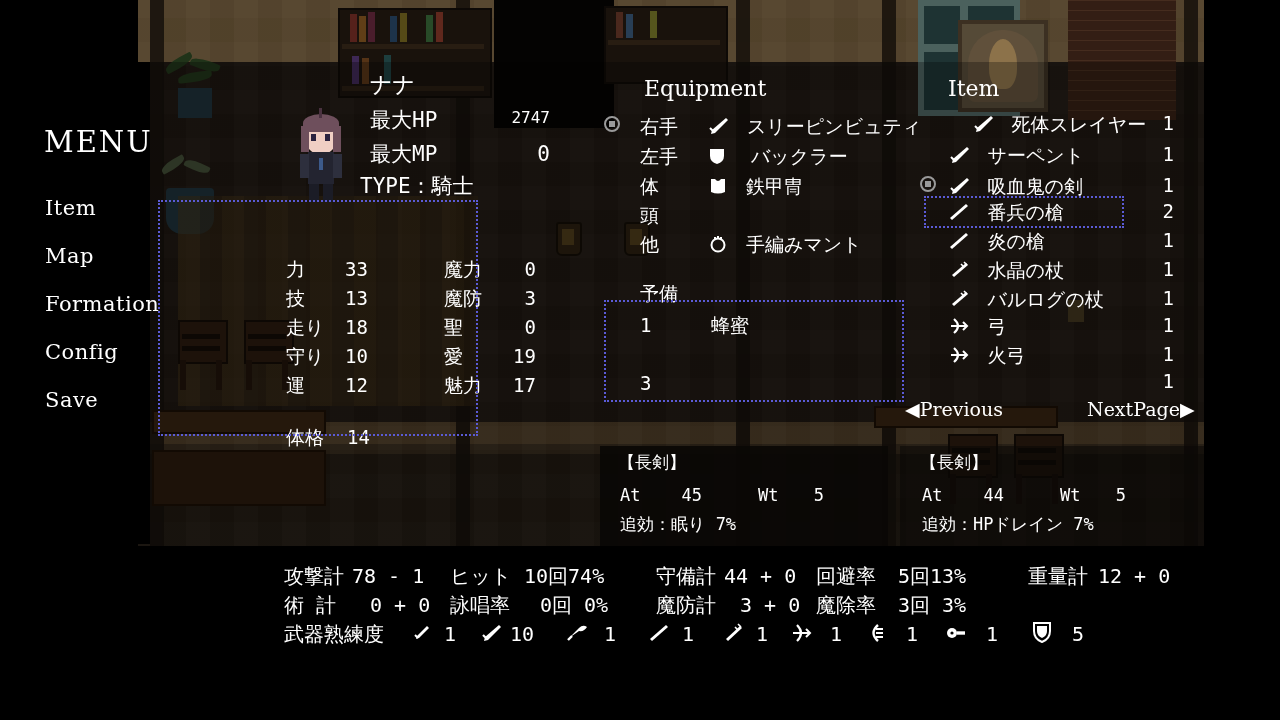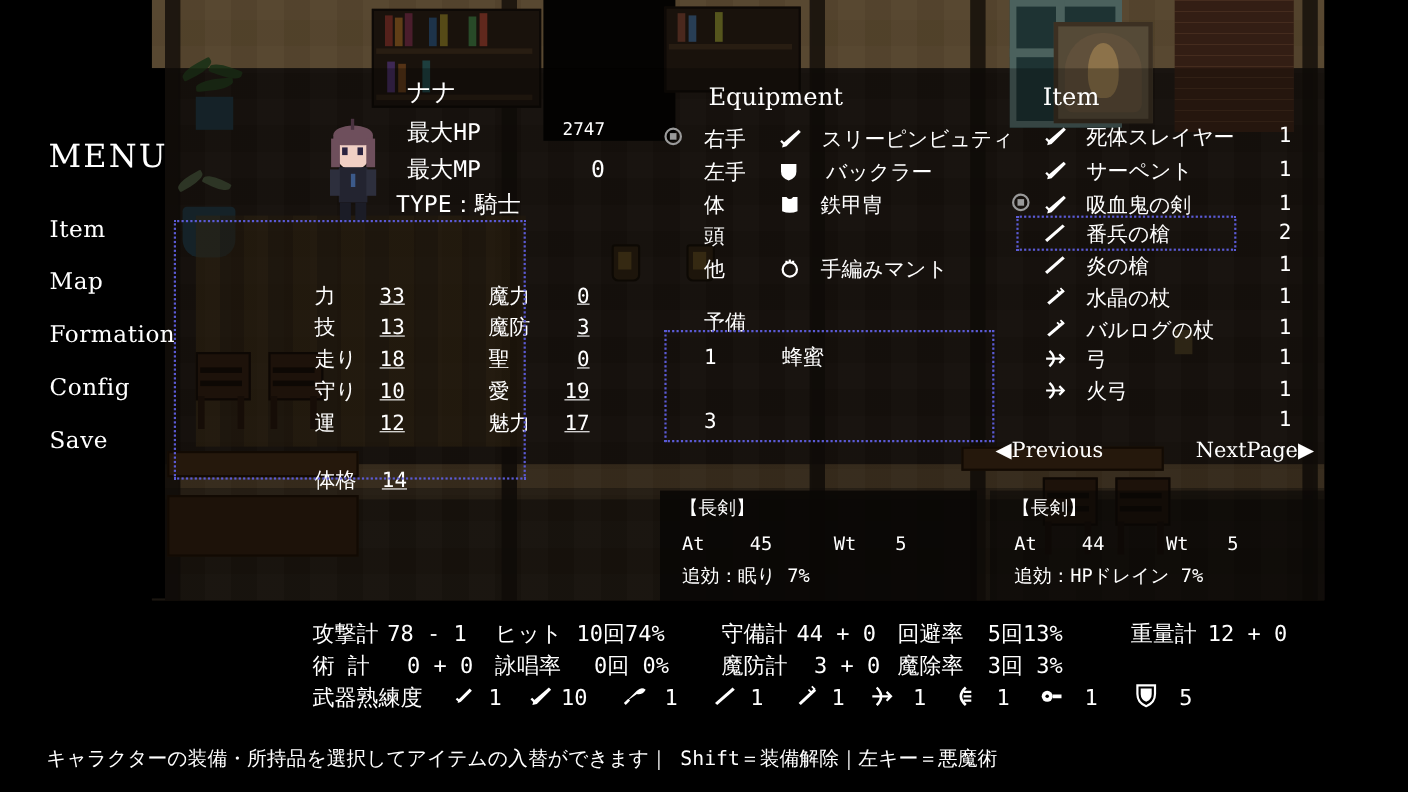--- a/index.html
+++ b/index.html
@@ -61,21 +61,21 @@
 
   
   .ui{position:absolute;color:#fff;line-height:1;}
   .serifUI{font-family:"DejaVu Serif","Liberation Serif",serif;}
   .pixUI{font-family:"DejaVu Sans Mono","Liberation Mono",monospace;}
 
   #menuPanel{position:absolute;left:0px;top:62px;width:150px;height:482px;background:#000;}
   #menuTitle{position:absolute;left:44px;top:128px;font-size:29px;letter-spacing:2px;}
   .menuItem{position:absolute;left:45px;font-size:21px;letter-spacing:.5px;}
   .statLabel{position:absolute;font-size:19px;}
-  .statVal{position:absolute;font-size:19px;text-align:right;text-decoration:underline;}
+  .statVal{position:absolute;font-size:19px;text-align:right;}
   .row{position:absolute;font-size:19px;white-space:nowrap;}
   .qty{position:absolute;font-size:19px;width:22px;text-align:right;}
 
   .selBox{position:absolute;border:2px dotted #5b5bd6;box-sizing:border-box;}
   .cursorMark{position:absolute;width:16px;height:16px;border:2px solid #9a9a9a;border-radius:50%;box-sizing:border-box;}
   .cursorMark::after{content:"";position:absolute;left:3px;top:3px;width:6px;height:6px;background:#9a9a9a;}
 
   #detailL{position:absolute;left:600px;top:446px;width:288px;height:100px;background:rgba(10,8,5,.92);}
   #detailR{position:absolute;left:900px;top:446px;width:304px;height:100px;background:rgba(10,8,5,.55);}
   .detLine{position:absolute;font-size:17px;white-space:nowrap;}
@@ -321,21 +321,21 @@
     <span style="margin-left:48px;"></span>
   </div>
 
   <div class="selBox" style="left:604px;top:300px;width:300px;height:102px;"></div>
 
   <div class="ui serifUI" style="left:948px;top:78px;font-size:22px;">Item</div>
 
   <div class="cursorMark" style="left:920px;top:176px;"></div>
   <div class="selBox" style="left:924px;top:196px;width:200px;height:32px;"></div>
 
-  <div class="ui pixUI row" style="left:948px;top:114px;">
+  <div class="ui pixUI row" style="left:972px;top:114px;">
     <span class="ico"><svg width="22" height="20" viewBox="0 0 22 20">
           <path d="M19 2 L21 4 L8 17 L4 18 L5 14 Z" fill="#fff"></path>
           <path d="M3 12 L7 16" stroke="#fff" stroke-width="2"></path>
         </svg></span>
     <span style="margin-left:6px;">死体スレイヤー</span>
   </div>
   <div class="ui pixUI qty" style="left:1152px;top:114px;">1</div>
 
   <div class="ui pixUI row" style="left:948px;top:145px;">
     <span class="ico"><svg width="22" height="20" viewBox="0 0 22 20">
@@ -521,15 +521,14 @@
   <div class="ui pixUI bStat" style="left:986px;top:624px;">1</div>
 
   <div class="ui" style="left:1030px;top:620px;">
     <span class="ico"><svg width="24" height="24" viewBox="0 0 24 24">
           <path d="M4 3 H20 V11 Q20 19 12 22 Q4 19 4 11 Z" fill="none" stroke="#fff" stroke-width="2"></path>
           <path d="M7 6 H17 V11 Q17 16 12 18 Q7 16 7 11 Z" fill="#fff"></path>
         </svg></span>
   </div>
   <div class="ui pixUI bStat" style="left:1072px;top:624px;">5</div>
 
-  <div class="ui pixUI" id="helpText">キャラクターの装備・所持品を選択してアイテムの入替ができます｜ Shift＝装備解除｜左キー＝悪魔術</div>
 
 </div>
 
 </body></html>

